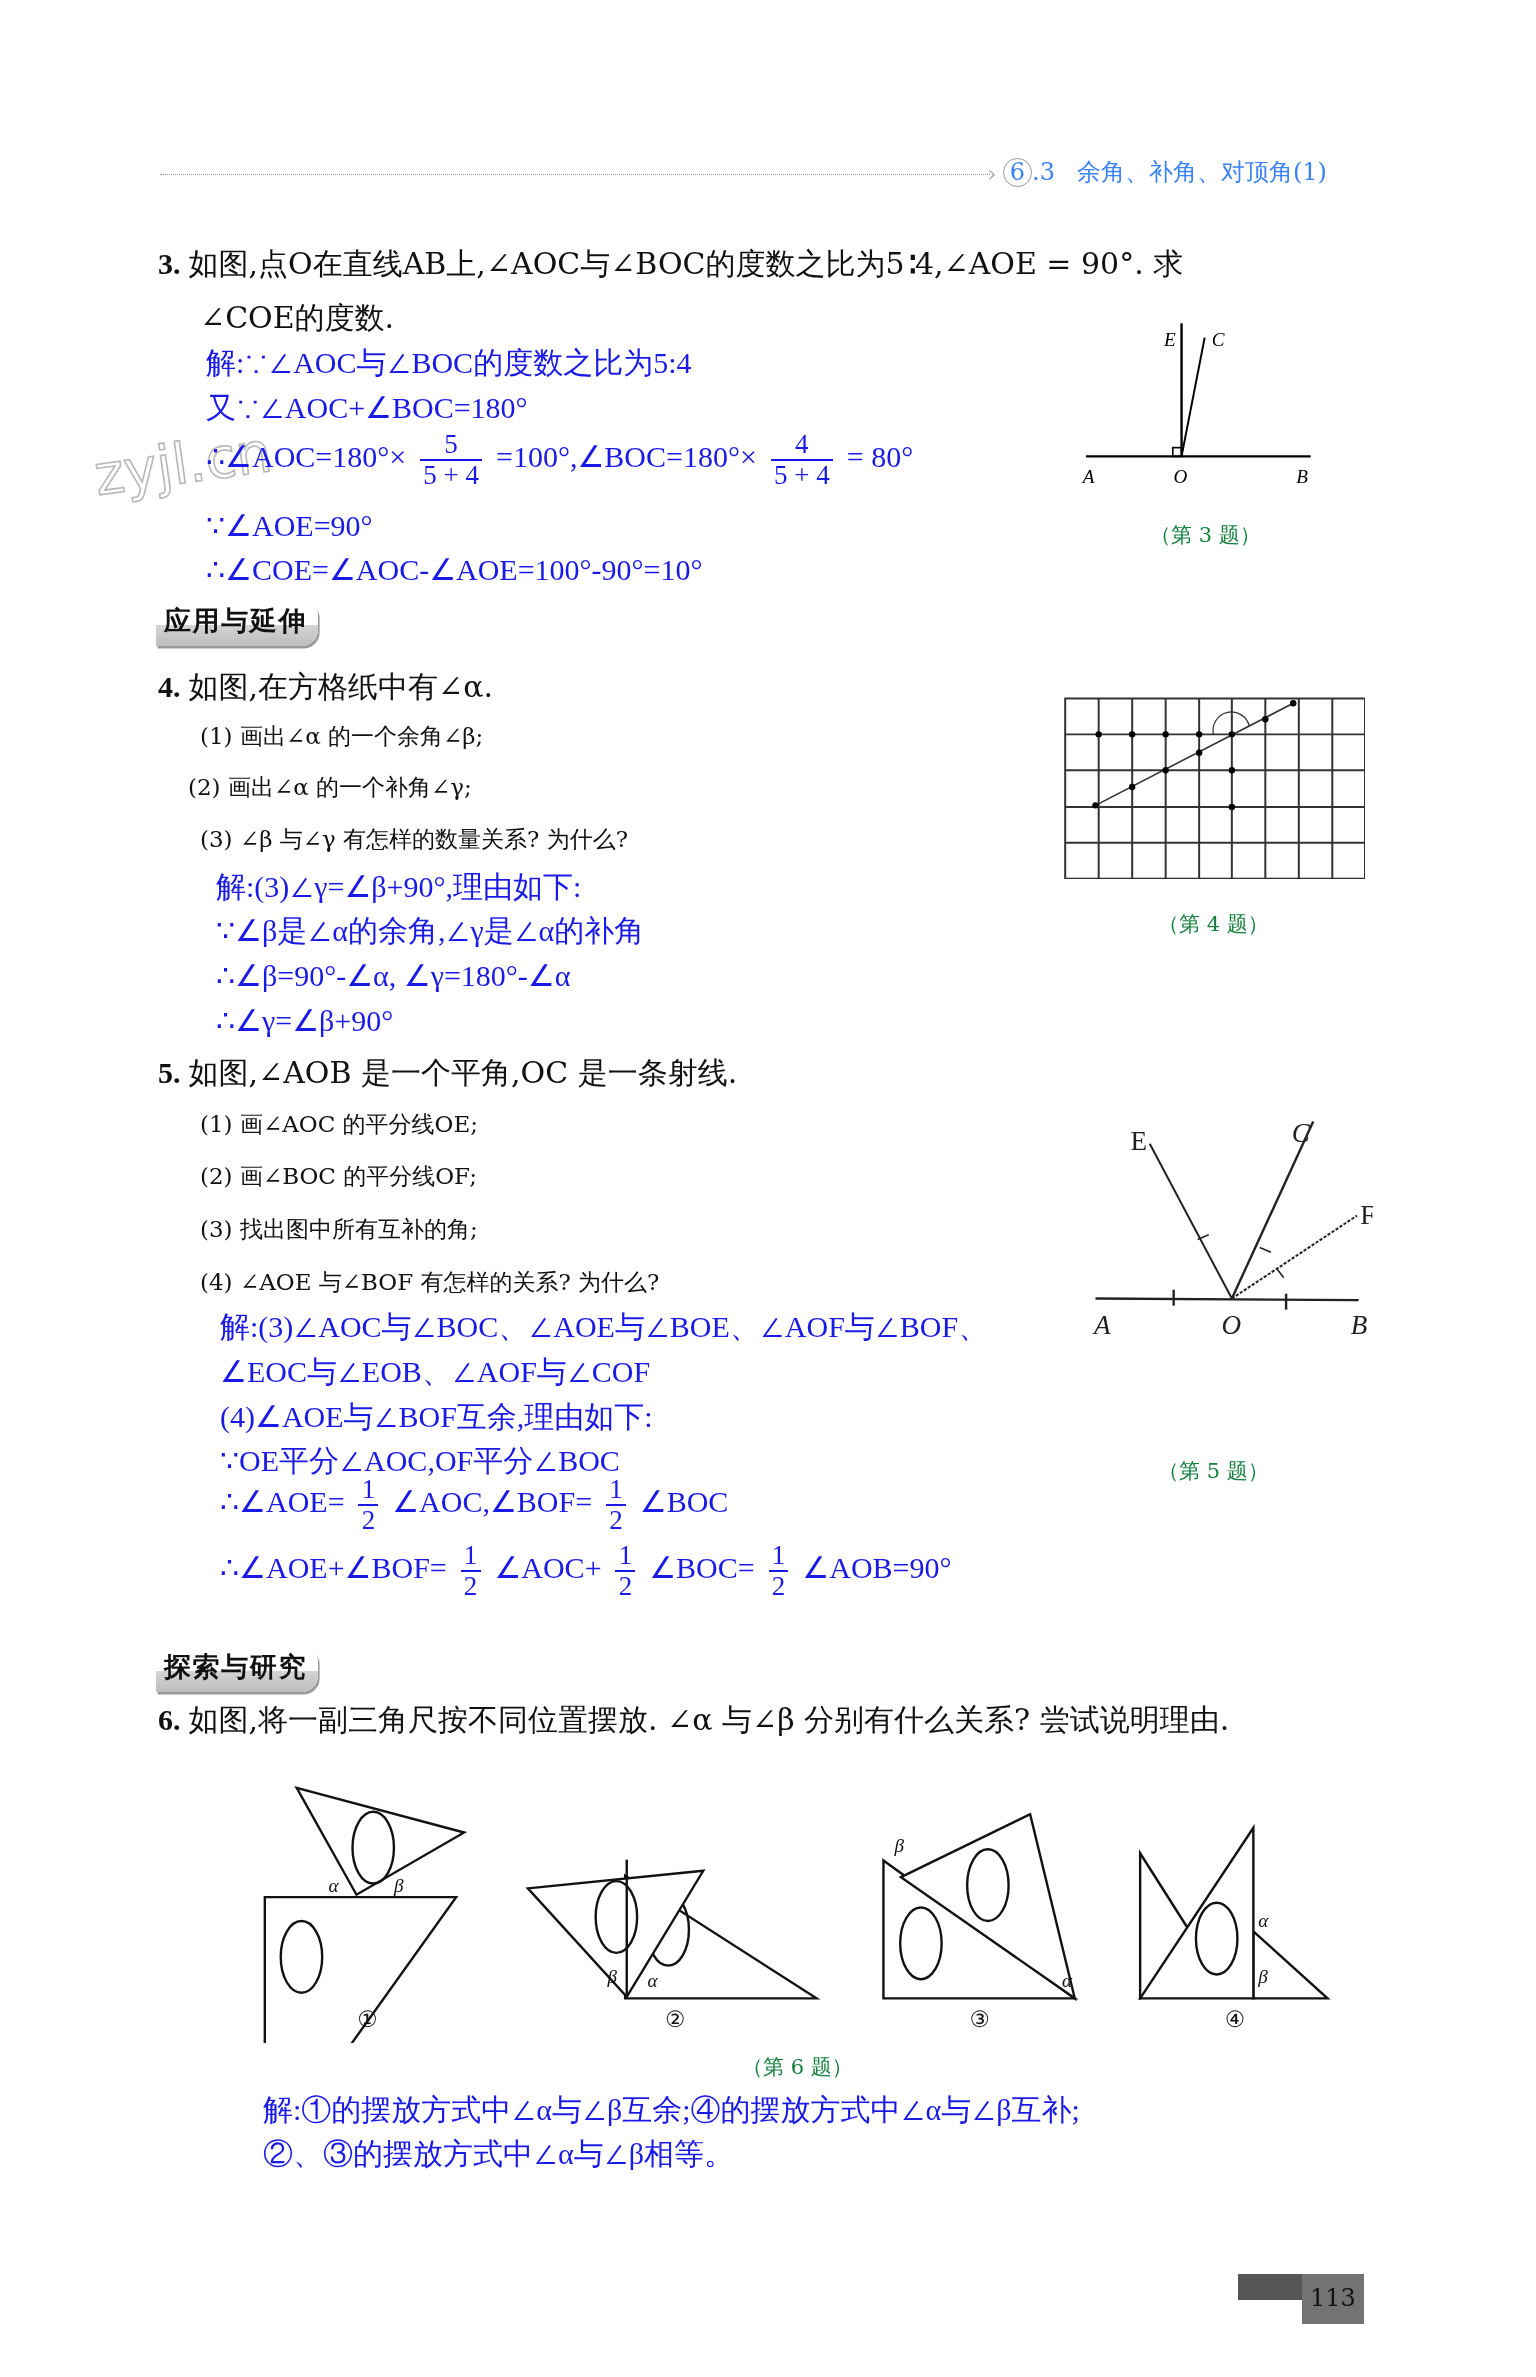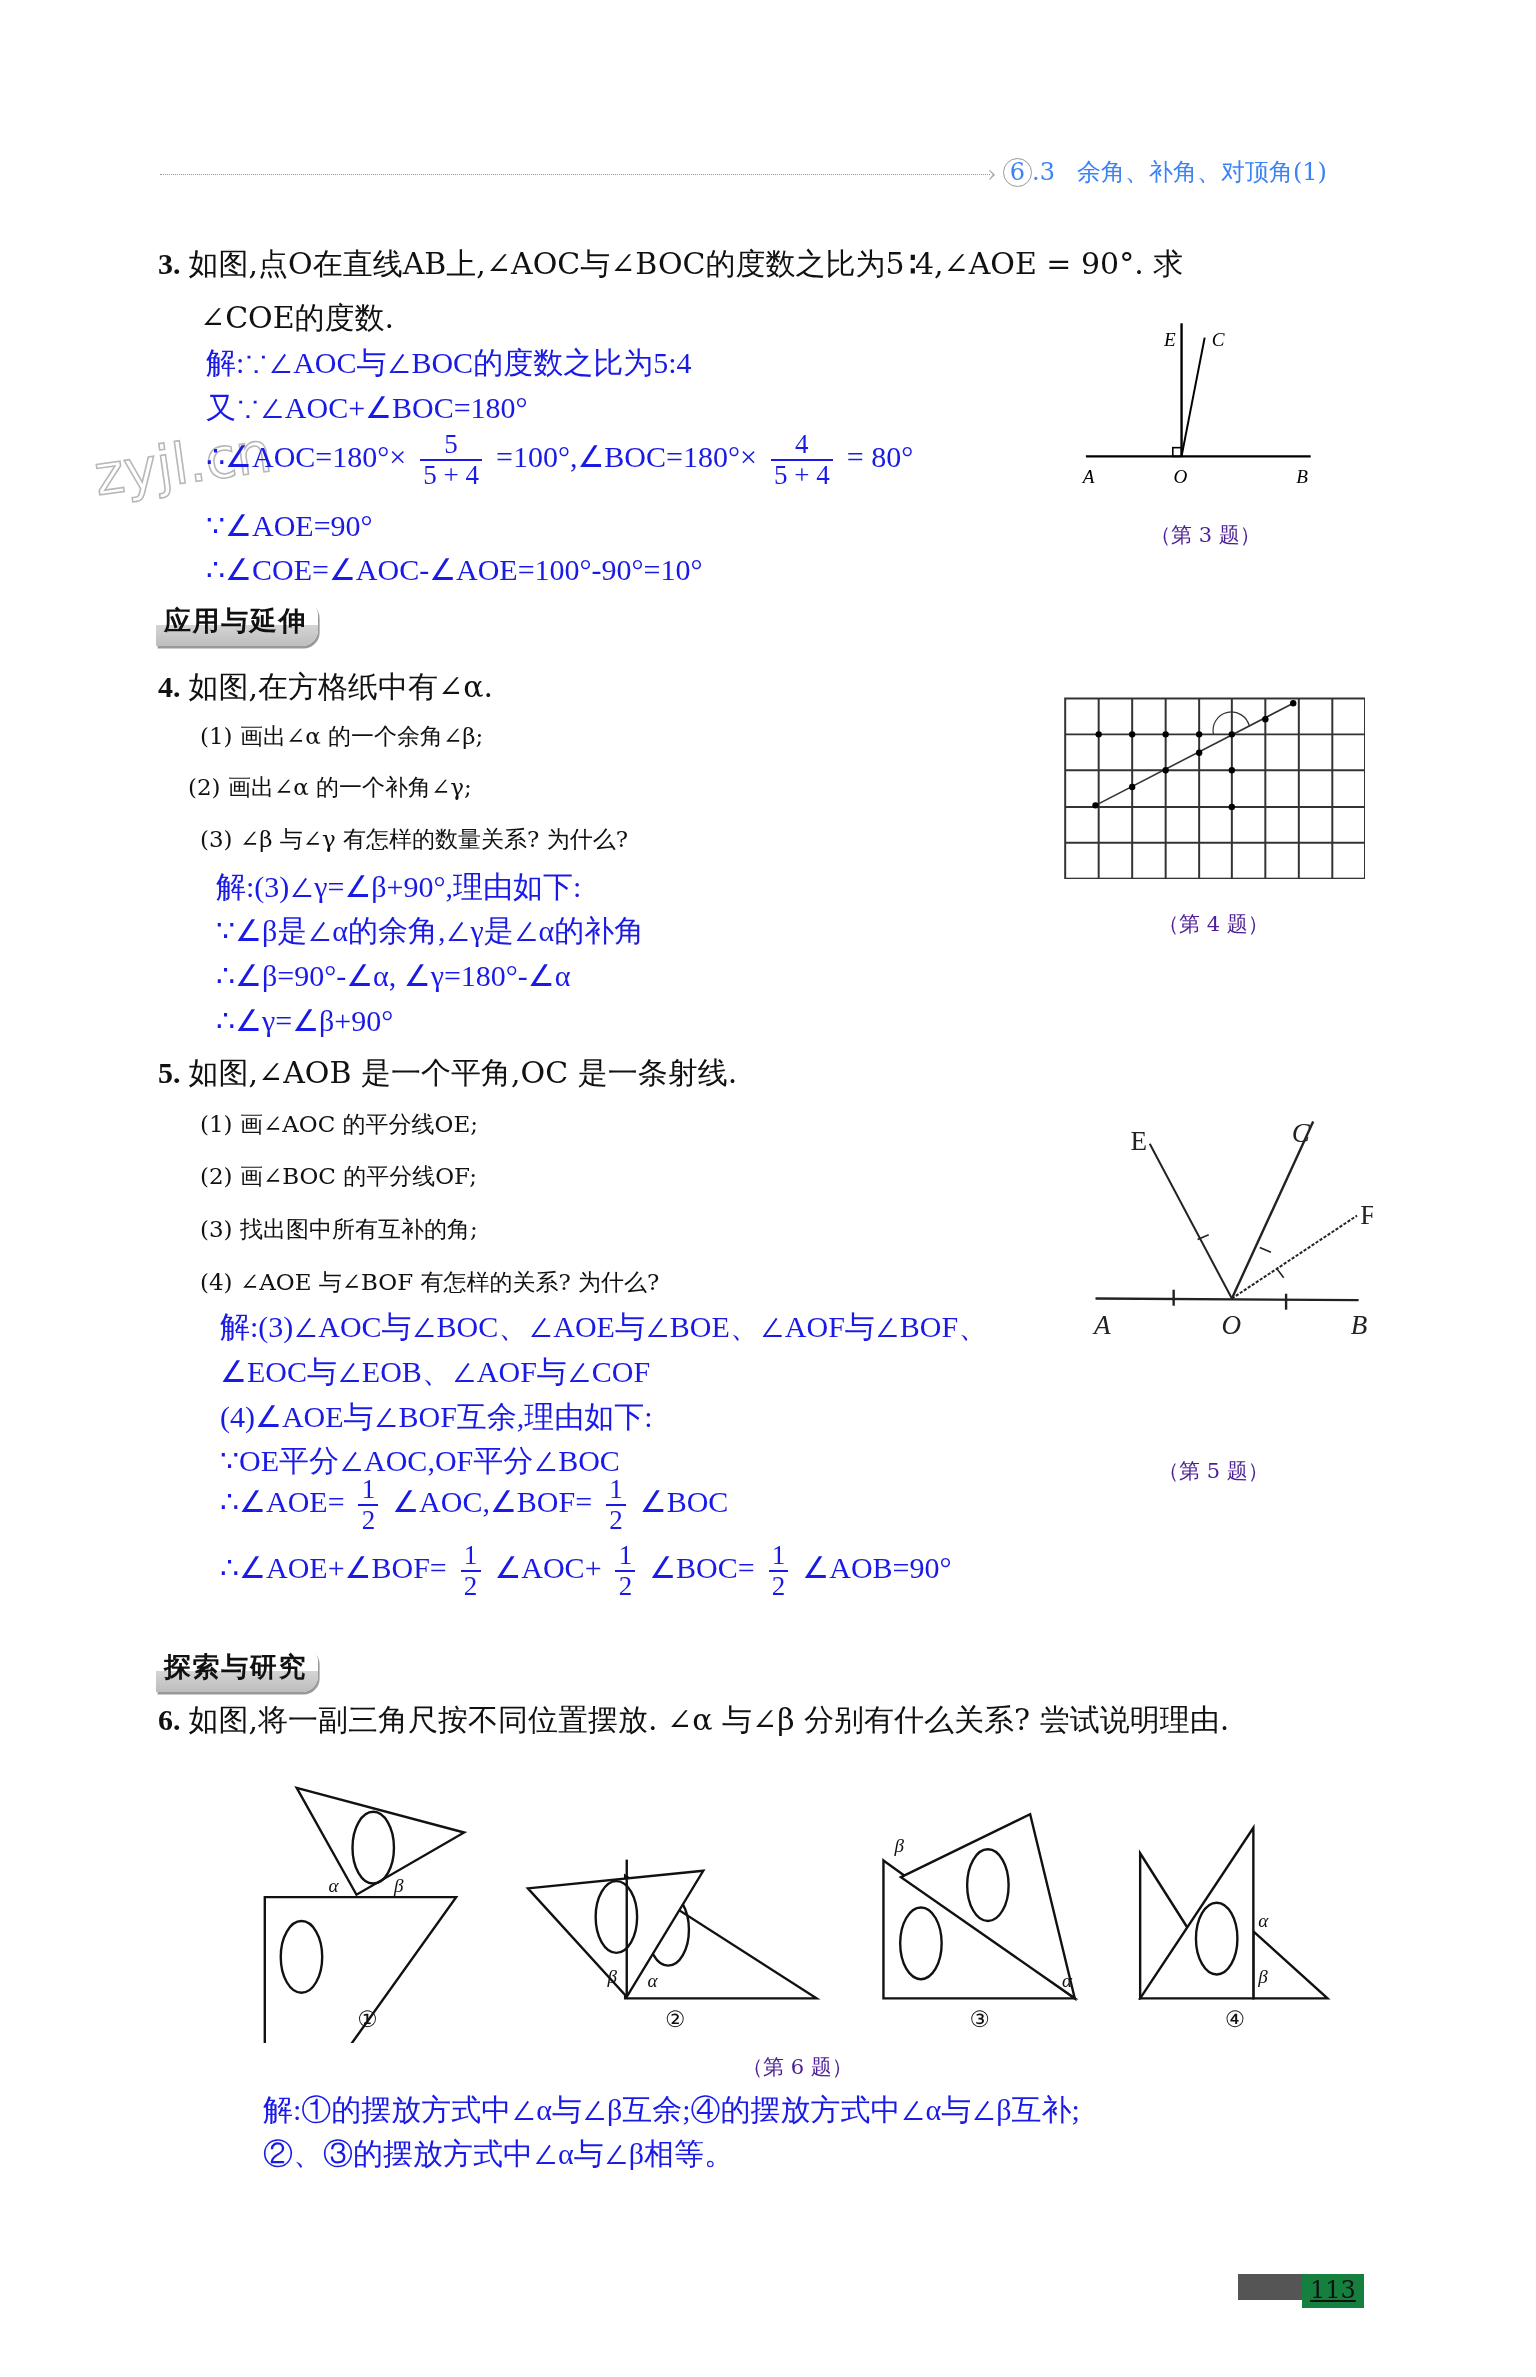--- a/index.html
+++ b/index.html
@@ -3,32 +3,32 @@
 <meta charset="utf-8">
 <style>
   html, body { margin:0; padding:0; background:#ffffff; }
   body { width:1537px; height:2377px; position:relative; overflow:hidden;
          font-family:"DejaVu Serif","Liberation Serif",serif; color:#111; }
   .abs { position:absolute; }
   .q { font-size:30px; line-height:35px; white-space:nowrap; }
   .q .num { font-weight:bold; font-family:"Liberation Serif",serif; margin-right:8px; }
   .sub { font-size:23px; line-height:34px; white-space:nowrap; }
   .ans { color:#1a1ae6; font-family:"Liberation Serif",serif; font-size:30px; line-height:35px; white-space:nowrap; }
-  .cap { font-size:21px; white-space:nowrap; color:#4c1d95; }
+  .cap { font-size:21px; white-space:nowrap; color:#15803d; }
   .frac { display:inline-flex; flex-direction:column; align-items:center; vertical-align:middle; margin:0 6.4px; font-size:27px; line-height:29px; }
   .frac .bar { width:100%; min-width:17.6px; border-top:2.4px solid #1a1ae6; }
   .frac .n, .frac .d { padding:0 3.2px; }
   .section-tag { font-family:"DejaVu Sans",sans-serif; font-weight:bold; font-size:27px; color:#111;
       padding:3.2px 11.2px 6.4px 8px; background:linear-gradient(#fff 55%, #d4d4d4 55%, #bdbdbd);
       border-radius:0 16px 16px 0; box-shadow:1.6px 2.4px 0 #999; letter-spacing:1.6px; }
   .header-line { border-top:1.6px dotted #999; }
   .header-title { font-size:24px; color:#3b82f6; white-space:nowrap; }
   .circ { display:inline-block; width:27px; height:27px; border:1.6px solid #999; border-radius:50%; text-align:center; line-height:27px; }
   .watermark { font-family:"DejaVu Sans",sans-serif; font-size:56px; color:#fff; -webkit-text-stroke:1.6px #b8b8b8; transform:rotate(-8deg); }
-  .page-num { background:#15803d; font-size:24px; padding:4px 8px;text-decoration:underline; }
+  .page-num { background:#737373; font-size:24px; padding:12px 8px; }
   .page-dark { background:#555; width:64px; height:25.5px; }
 </style>
 </head>
 <body>
 
 <div class="abs header-line" style="left:160px; top:174px; width:830px;"></div>
 <div class="abs header-title" style="left:987px; top:160px; color:#aaa;">›</div>
 <div class="abs header-title" style="left:1003px; top:156px;">
   <span class="circ">6</span><span>.3</span>
   <span style="margin-left:14.4px;">余角、补角、对顶角(1)</span>

